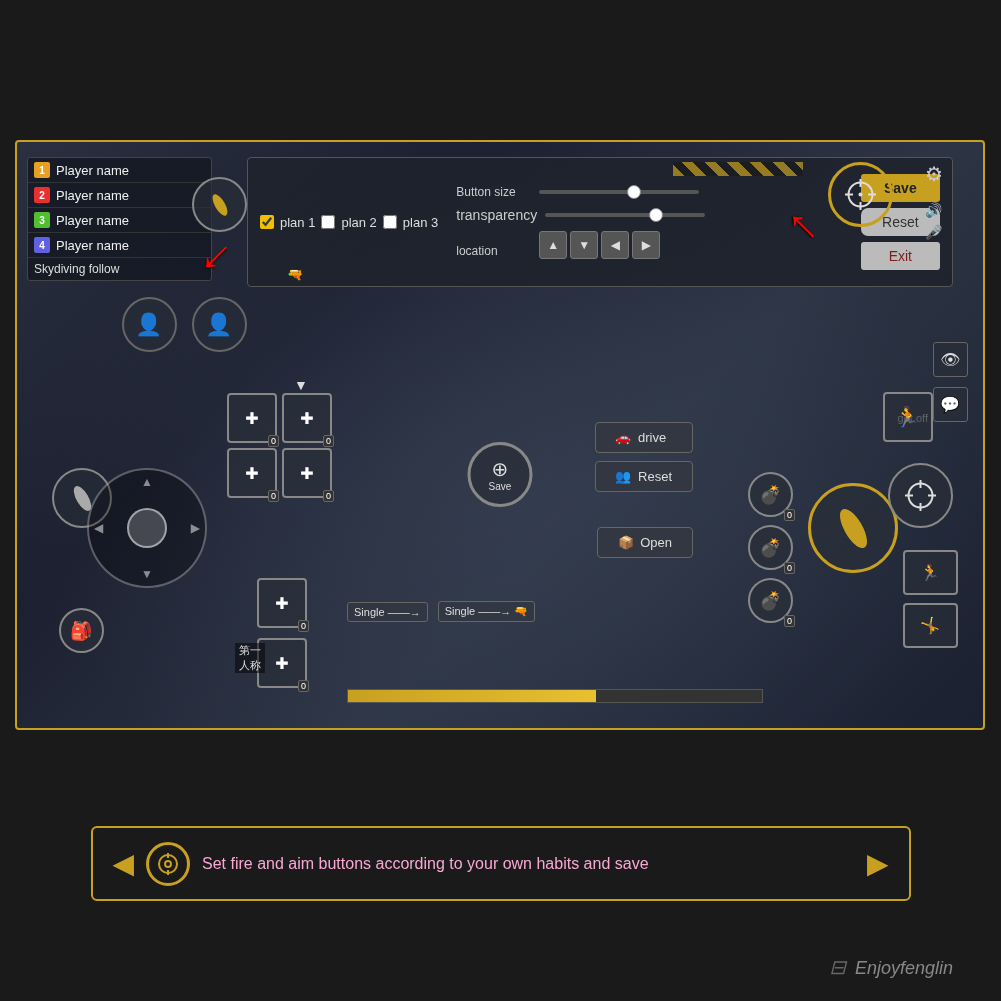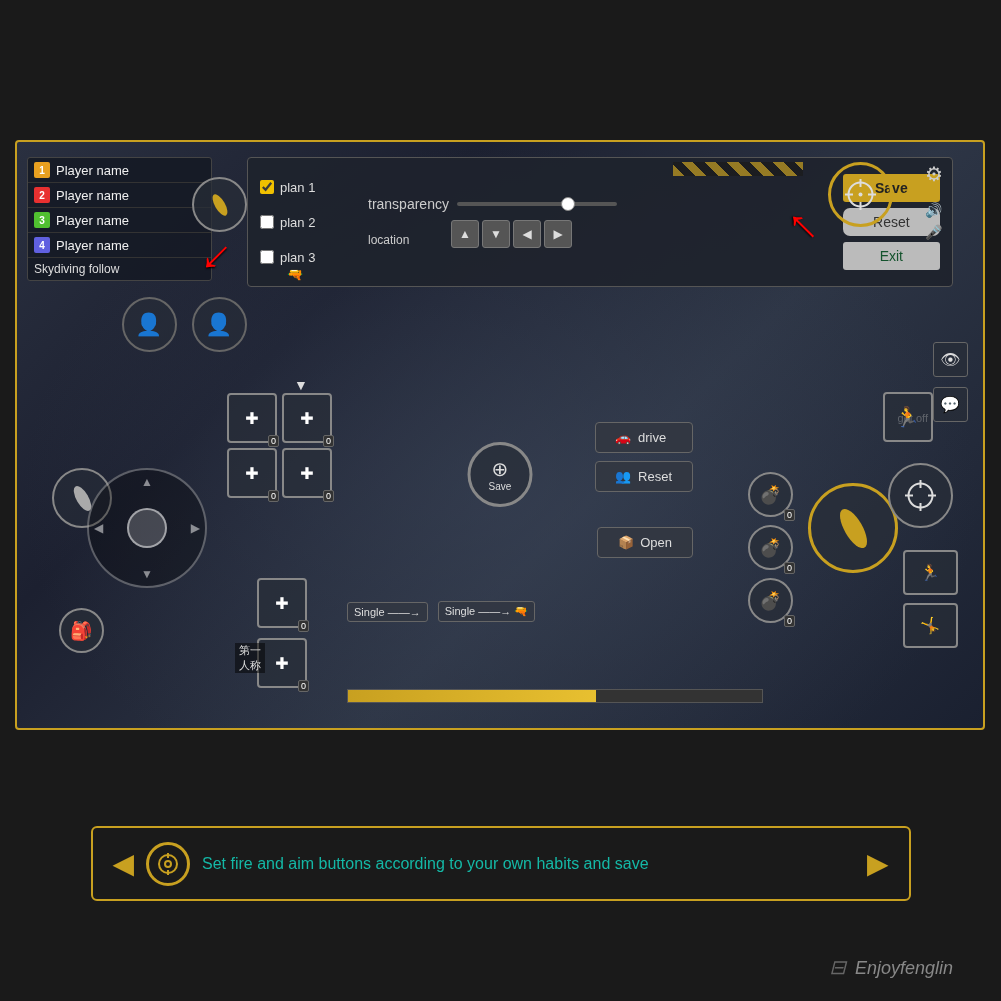--- a/index.html
+++ b/index.html
@@ -44,22 +44,21 @@
       border: 1px solid #555;
       border-radius: 4px;
       display: flex;
       align-items: center;
       padding: 8px 12px;
       gap: 10px;
     }
 
     .plans-col {
       display: flex;
-      flex-direction: column;
-      gap: 20px;
+      gap: 6px;
       min-width: 90px;
     }
 
     .plan-item {
       display: flex;
       align-items: center;
       gap: 6px;
       color: #ddd;
       font-size: 13px;
     }
@@ -146,23 +145,23 @@
       color: #333;
       border: none;
       padding: 6px 16px;
       font-size: 14px;
       border-radius: 7px;
       cursor: pointer;
     }
 
     .btn-exit {
       background: #bbb;
-      color: #14532d;
+      color: #7f1d1d;
       border: none;
-      padding: 6px 37px;
+      padding: 6px 28px;
       font-size: 14px;
       border-radius: 3px;
       cursor: pointer;
     }
 
     
     .gear-icon-area {
       position: absolute;
       top: 20px;
       right: 40px;
@@ -643,21 +642,21 @@
       border-radius: 50%;
       display: flex;
       align-items: center;
       justify-content: center;
       font-size: 20px;
       color: #c8a020;
       flex-shrink: 0;
     }
 
     .instr-text {
-      color: #14b8a6;
+      color: #f9a8d4;
       font-size: 16px;
       flex: 1;
     }
 
     
     .watermark {
       position: absolute;
       bottom: 22px;
       right: 48px;
       color: #888;
@@ -754,20 +753,26 @@
         <input type="checkbox" style="">
         <span>plan 2</span>
       </div>
       <div class="plan-item">
         <input type="checkbox" style="">
         <span>plan 3</span>
       </div>
     </div>
 
     <div class="controls-col">
+      <div class="control-row">
+        <span style="min-width:75px;font-size:12px;">Button size</span>
+        <div class="slider-track">
+          <div class="slider-thumb" style="left:55%;"></div>
+        </div>
+      </div>
       <div class="control-row">
         <span style="min-width:75px;font-size:14px;">transparency</span>
         <div class="slider-track">
           <div class="slider-thumb" style="left:65%;"></div>
         </div>
       </div>
       <div class="control-row">
         <span style="min-width:75px;font-size:12px;margin-top:12px;">location</span>
         <div class="arrow-group">
           <div class="arrow-btn">▲</div>

